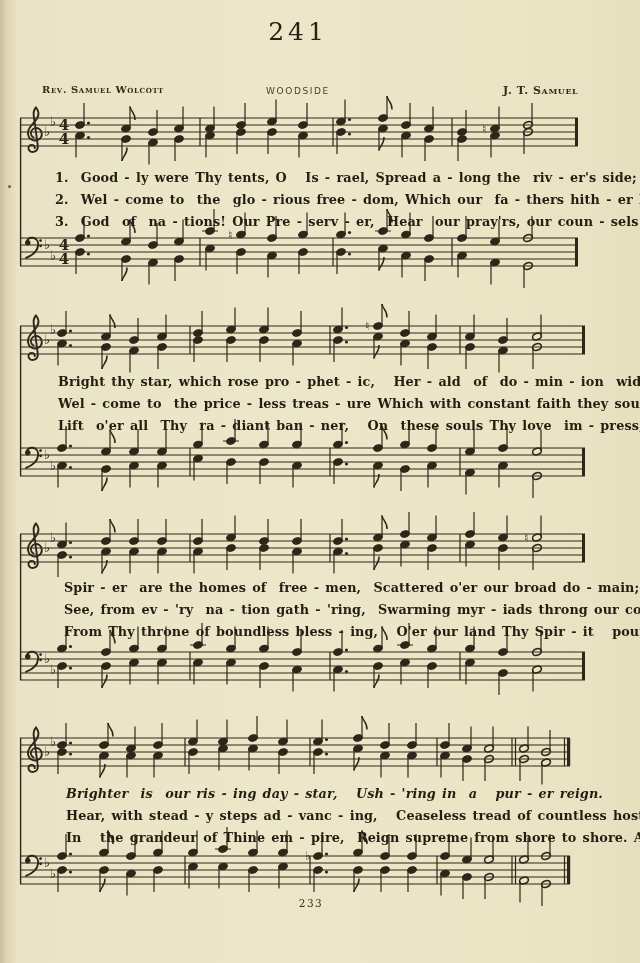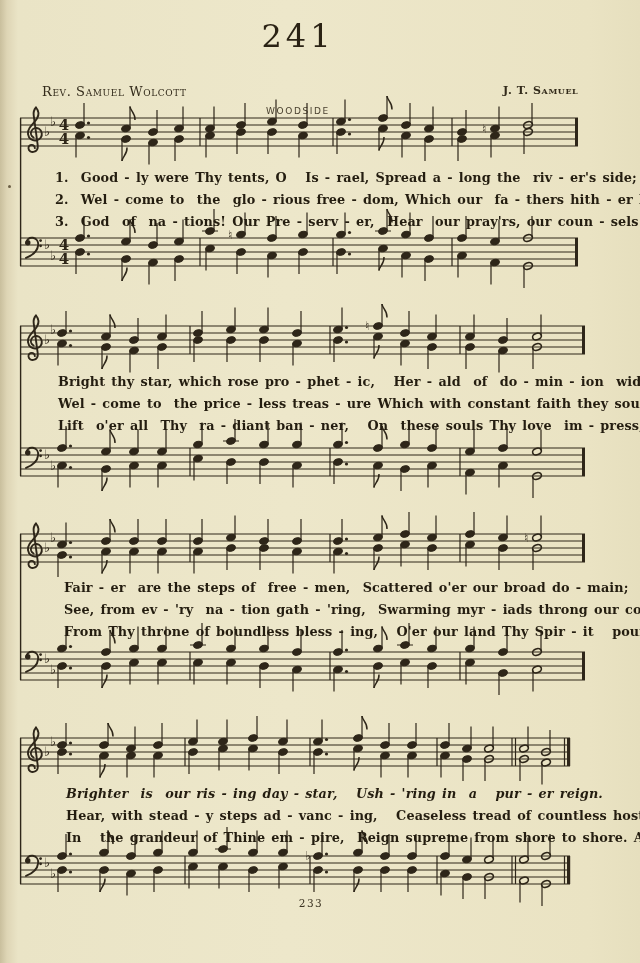--- a/index.html
+++ b/index.html
@@ -2,27 +2,27 @@
 <html><head>
 <meta charset="utf-8">
 <style>
   html,body{margin:0;padding:0;background:#b7ad8d;}
   .page{
     position:relative;width:640px;height:963px;overflow:hidden;
     background:linear-gradient(90deg,#c9bf9d 0px,#ded5b5 7px,#eae4c6 18px,#ede7ca 45%,#eae3c3 92%,#e6dfbe 100%);
     font-family:"DejaVu Serif", serif;color:#261f12;
   }
   .hymn-number{position:absolute;top:17px;left:0;width:596px;text-align:center;
-    font-size:32px;letter-spacing:4px;color:#2a2214;}
+    font-size:25px;letter-spacing:4px;color:#2a2214;}
   .hymn-title{position:absolute;top:47px;left:0;width:596px;text-align:center;
     font-size:23.5px;color:#2a2214;}
-  .attr-author{position:absolute;top:84px;left:42px;font-size:13px;font-weight:normal;
+  .attr-author{position:absolute;top:84px;left:42px;font-size:10px;font-weight:bold;
     font-variant:small-caps;letter-spacing:0.6px;color:#332b1b;}
   .attr-tune{position:absolute;top:86px;left:0;width:596px;text-align:center;
-    font-size:9px;letter-spacing:1.6px;color:#4a4130;font-family:"DejaVu Sans",sans-serif;margin-top:20px;}
+    font-size:9px;letter-spacing:1.6px;color:#4a4130;font-family:"DejaVu Sans",sans-serif;}
   .attr-composer{position:absolute;top:84px;left:503px;font-size:11px;font-weight:bold;
     font-variant:small-caps;letter-spacing:0.6px;color:#332b1b;}
   .lyric-line{position:absolute;white-space:pre;font-size:12.8px;font-weight:bold;
     letter-spacing:0.1px;word-spacing:1.6px;color:#241d10;text-align:center;}
   .page-number{position:absolute;top:897px;left:0;width:622px;text-align:center;
     font-size:10.5px;letter-spacing:1.5px;color:#3a3220;}
   .speck{position:absolute;left:8px;top:185px;width:3px;height:3px;border-radius:50%;background:#6b5f45;}
   svg.music{position:absolute;left:0;top:0;}
 </style>
 </head>
@@ -776,21 +776,21 @@
       </g>
     </svg>
 
   <div id="lyrics-root">
       <div class="lyric-line" style="left: 55px; top: 170px;">1.  Good - ly were Thy tents, O   Is - rael, Spread a - long the  riv - er's side;</div>
       <div class="lyric-line" style="left: 55px; top: 192px;">2.  Wel - come to  the  glo - rious free - dom, Which our  fa - thers hith - er brought;</div>
       <div class="lyric-line" style="left: 55px; top: 214px;">3.  God  of  na - tions! Our Pre - serv - er,  Hear  our pray'rs, our coun - sels bless;</div>
       <div class="lyric-line" style="left: 58px; top: 374px;">Bright thy star, which rose pro - phet - ic,   Her - ald  of  do - min - ion  wide;</div>
       <div class="lyric-line" style="left: 58px; top: 396px;">Wel - come to  the price - less treas - ure Which with constant faith they sought,—</div>
       <div class="lyric-line" style="left: 58px; top: 418px;">Lift  o'er all  Thy  ra - diant ban - ner,   On  these souls Thy love  im - press;</div>
-      <div class="lyric-line" style="left: 64px; top: 580px;">Fair - er  are the steps of  free - men,  Scattered o'er our broad do - main;</div>
+      <div class="lyric-line" style="left: 64px; top: 580px;">Spir - er  are the homes of  free - men,  Scattered o'er our broad do - main;</div>
       <div class="lyric-line" style="left: 64px; top: 602px;">See, from ev - 'ry  na - tion gath - 'ring,  Swarming myr - iads throng our coasts,</div>
       <div class="lyric-line" style="left: 64px; top: 624px;">From Thy throne of boundless bless - ing,   O'er our land Thy Spir - it   pour;</div>
       <div class="lyric-line" style="left: 66px; top: 786px; font-style: italic;">Brighter  is  our ris - ing day - star,   Ush - 'ring in  a   pur - er reign.</div>
       <div class="lyric-line" style="left: 66px; top: 808px;">Hear, with stead - y steps ad - vanc - ing,   Ceaseless tread of countless hosts.</div>
       <div class="lyric-line" style="left: 66px; top: 830px;">In   the grandeur of Thine em - pire,  Reign supreme from shore to shore. A-men.</div>
     </div>
 
   <div class="page-number">233</div>
 </div>
 

